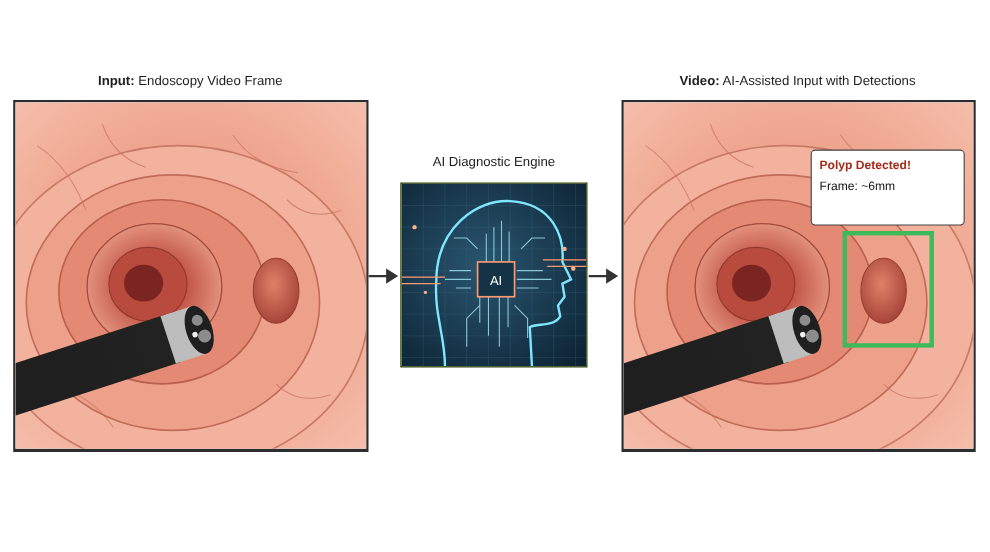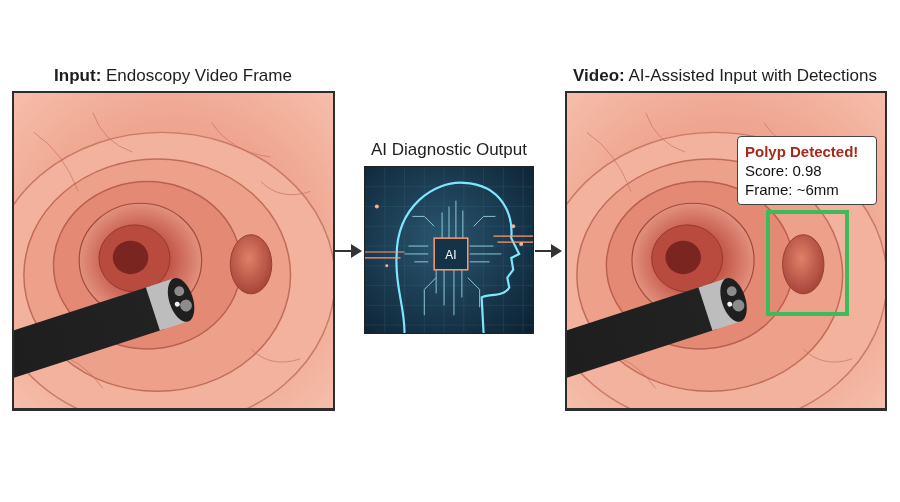--- a/index.html
+++ b/index.html
@@ -1,24 +1,24 @@
 <!DOCTYPE html>
 <html><head>
 <meta charset="utf-8">
 <style>
   html,body{margin:0;padding:0;background:#ffffff;}
   body{width:900px;height:502px;position:relative;overflow:hidden;font-family:"Liberation Sans", sans-serif;}
-  .caption{position:absolute;font-size:17px;color:#1e1e1e;white-space:nowrap;text-align:center;}
+  .caption{position:absolute;font-size:12px;color:#1e1e1e;white-space:nowrap;text-align:center;}
   .caption b{font-weight:bold;}
   .frame{position:absolute;border:2px solid #2d2d2f;border-bottom-width:3px;overflow:hidden;box-sizing:border-box;}
   .frame svg{display:block;width:100%;height:100%;}
   .ai-box{position:absolute;left:364px;top:166px;width:170px;height:168px;box-sizing:border-box;border:1px solid #222;overflow:hidden;background:#bef264;}
   .ai-box svg{display:block;width:100%;height:100%;}
   .arrow{position:absolute;}
-  .det-label{position:absolute;left:737px;top:136px;width:140px;height:69px;box-sizing:border-box;background:#ffffff;border:1px solid #444;border-radius:4px;padding:5px 0 0 7px;font-size:15px;line-height:19px;color:#111;}
+  .det-label{position:absolute;left:737px;top:136px;width:140px;height:69px;box-sizing:border-box;background:#ffffff;border:1px solid #444;border-radius:4px;padding:5px 0 0 7px;font-size:11px;line-height:19px;color:#111;}
   .det-title{color:#a52a1a;font-weight:bold;}
   .det-box{position:absolute;left:766px;top:210px;width:83px;height:106px;box-sizing:border-box;border:4px solid #3dba5a;}
 </style>
 </head>
 <body>
 
 <div class="caption" style="left:12px;top:66px;width:322px;">
   <b>Input:</b><span> Endoscopy Video Frame</span>
 </div>
 
@@ -63,21 +63,21 @@
       <circle cx="170" cy="236" r="2.5" fill="#f0f0f0"></circle>
     </g>
   </svg>
 </div>
 
 <svg class="arrow" style="left:335px;top:243px;" width="28" height="16" viewBox="0 0 28 16">
   <line x1="0" y1="8" x2="18" y2="8" stroke="#333" stroke-width="2"></line>
   <polygon points="16,1 27,8 16,15" fill="#333"></polygon>
 </svg>
 
-<div class="caption" style="left:344px;top:140px;width:210px;">AI Diagnostic Output</div>
+<div class="caption" style="left:344px;top:140px;width:210px;">AI Diagnostic Engine</div>
 
 <div class="ai-box">
   <svg viewBox="0 0 170 168" preserveAspectRatio="none">
     <defs>
       <radialGradient id="bgAI" cx="0.45" cy="0.45" r="0.75">
         <stop offset="0" stop-color="#2a5670"></stop>
         <stop offset="1" stop-color="#0c2233"></stop>
       </radialGradient>
     </defs>
     <rect width="170" height="168" fill="url(#bgAI)"></rect>
@@ -153,15 +153,14 @@
       <circle cx="178" cy="240" r="6" fill="#8c8c8c"></circle>
       <circle cx="170" cy="236" r="2.5" fill="#f0f0f0"></circle>
     </g>
   </svg>
 </div>
 
 <div class="det-box"></div>
 
 <div class="det-label">
   <div class="det-title">Polyp Detected!</div>
-  <div>Score: 0.98</div>
   <div>Frame: ~6mm</div>
 </div>
 
 </body></html>

